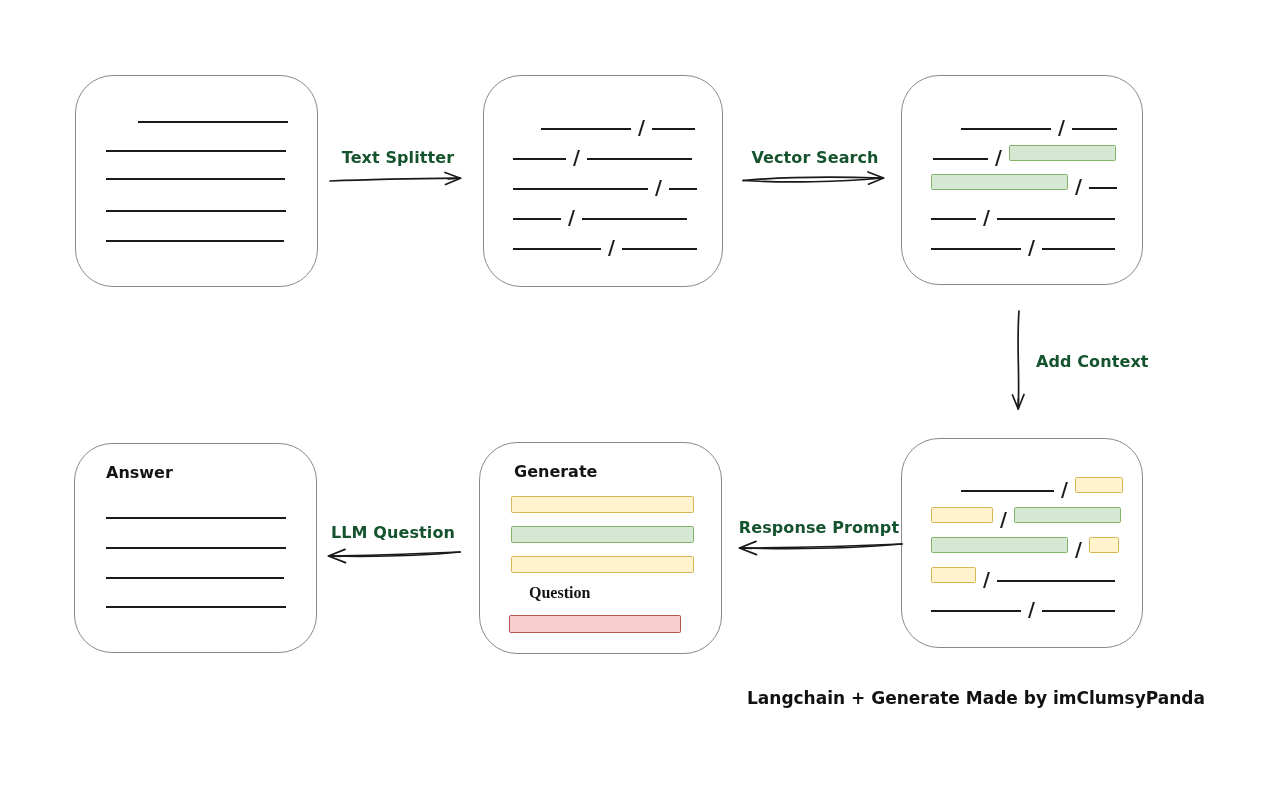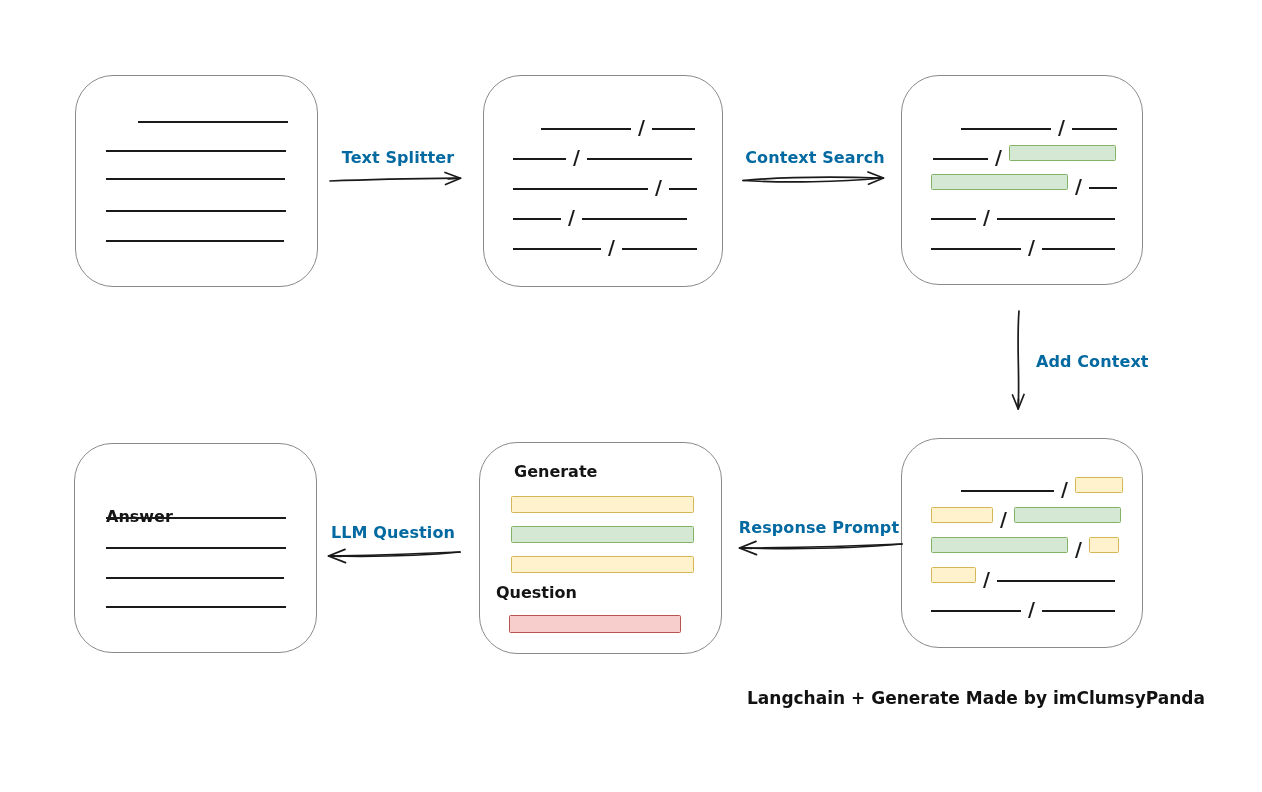--- a/index.html
+++ b/index.html
@@ -8,21 +8,21 @@
   .node{position:absolute;background:#fff;border:1.4px solid var(--box-border,#8a8a8a);
         border-radius:38px;box-sizing:border-box;}
   .row{position:absolute;display:flex;align-items:flex-end;gap:7px;height:22px;}
   .hline{height:0;border-bottom:2px solid var(--ink,#1a1a1a);margin-bottom:1px;}
   .slash{font:600 19px/15px "DejaVu Sans",sans-serif;color:var(--ink,#1a1a1a);
          margin-bottom:-4px;}
   .bar{box-sizing:border-box;border-radius:1.5px;}
   .bar-green{background:var(--green-fill,#d5e8d4);border:1.4px solid var(--green-border,#82b366);}
   .bar-yellow{background:var(--yellow-fill,#fff2cc);border:1.4px solid var(--yellow-border,#d6b656);}
   .bar-red{background:var(--red-fill,#f8cecc);border:1.4px solid var(--red-border,#b85450);}
-  .lbl{position:absolute;font:600 16px/20px "DejaVu Sans",sans-serif;color:#0369a1;
+  .lbl{position:absolute;font:600 16px/20px "DejaVu Sans",sans-serif;color:#14532d;
        letter-spacing:.1px;white-space:nowrap;}
   .center{text-align:center;}
   .node-label{position:absolute;font:600 16px/22px "DejaVu Sans",sans-serif;color:#141414;
               white-space:nowrap;}
   .caption{position:absolute;font:600 17px/22px "DejaVu Sans",sans-serif;color:#111;
            text-align:center;white-space:nowrap;}
   .arrow-svg{position:absolute;overflow:visible;}
   .arrow-svg path{fill:none;stroke:var(--ink,#1a1a1a);stroke-width:1.7;
                   stroke-linecap:round;stroke-linejoin:round;}
 </style>
@@ -128,53 +128,53 @@
       </div>
       <div class="row" style="left: 29px; top: 152px;">
         <div class="hline" style="width: 90px;"></div>
         <span class="slash">/</span>
         <div class="hline" style="width: 73px;"></div>
       </div>
     </div>
 
   <div class="node" style="left:479px;top:442px;width:243px;height:212px;">
     <div class="node-label" style="left:34px;top:18px;">Generate</div>
-    <div class="node-label" style="left:16px;top:139px;">Question</div>
+    <div class="node-label" style="left:49px;top:139px;font-family:Liberation Serif, serif;">Question</div>
   <div class="row" style="left: 31px; top: 48px;">
         <div class="bar bar-yellow" style="width: 183px; height: 17px;"></div>
       </div>
       <div class="row" style="left: 31px; top: 78px;">
         <div class="bar bar-green" style="width: 183px; height: 17px;"></div>
       </div>
       <div class="row" style="left: 31px; top: 108px;">
         <div class="bar bar-yellow" style="width: 183px; height: 17px;"></div>
       </div>
       <div class="row" style="left: 29px; top: 168px;">
         <div class="bar bar-red" style="width: 172px; height: 18px;"></div>
       </div>
     </div>
 
   <div class="node" style="left:74px;top:443px;width:243px;height:210px;">
-    <div class="node-label" style="left:31px;top:18px;margin-top:44px;">Answer</div>
+    <div class="node-label" style="left:31px;top:18px;">Answer</div>
   <div class="row" style="left: 31px; top: 54px;">
         <div class="hline" style="width: 180px;"></div>
       </div>
       <div class="row" style="left: 31px; top: 84px;">
         <div class="hline" style="width: 180px;"></div>
       </div>
       <div class="row" style="left: 31px; top: 114px;">
         <div class="hline" style="width: 178px;"></div>
       </div>
       <div class="row" style="left: 31px; top: 143px;">
         <div class="hline" style="width: 180px;"></div>
       </div>
     </div>
 
   <div class="lbl center" style="left:328px;top:148px;width:140px;">Text Splitter</div>
-  <div class="lbl center" style="left:740px;top:148px;width:150px;">Context Search</div>
+  <div class="lbl center" style="left:740px;top:148px;width:150px;">Vector Search</div>
   <div class="lbl" style="left:1036px;top:352px;">Add Context</div>
   <div class="lbl center" style="left:732px;top:518px;width:174px;">Response Prompt</div>
   <div class="lbl center" style="left:322px;top:523px;width:142px;">LLM Question</div>
 
   <svg class="arrow-svg" style="left:328px;top:166px;" width="140" height="26" viewBox="0 0 140 26">
     <path d="M2 15 C 40 13.6, 95 12.6, 131 12.2"></path>
     <path d="M117 6.5 L132.5 12.2 L117.5 18.5"></path>
     <path d="M132.5 12.2 L120 12.8"></path>
   </svg>
 

